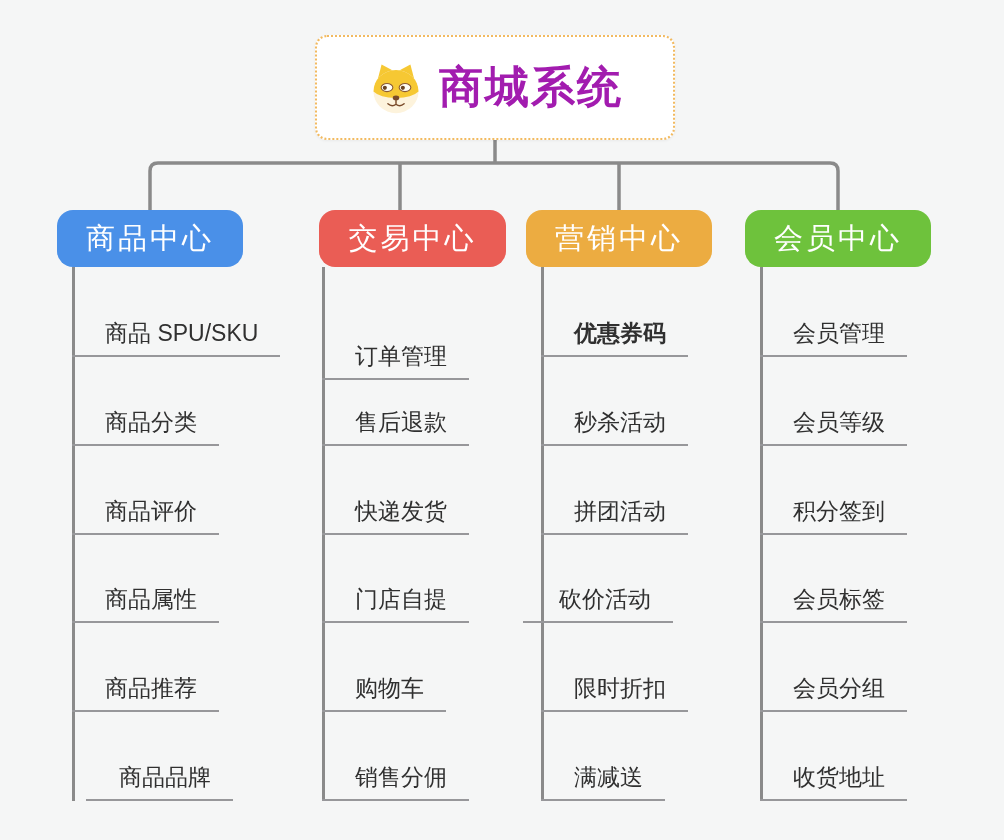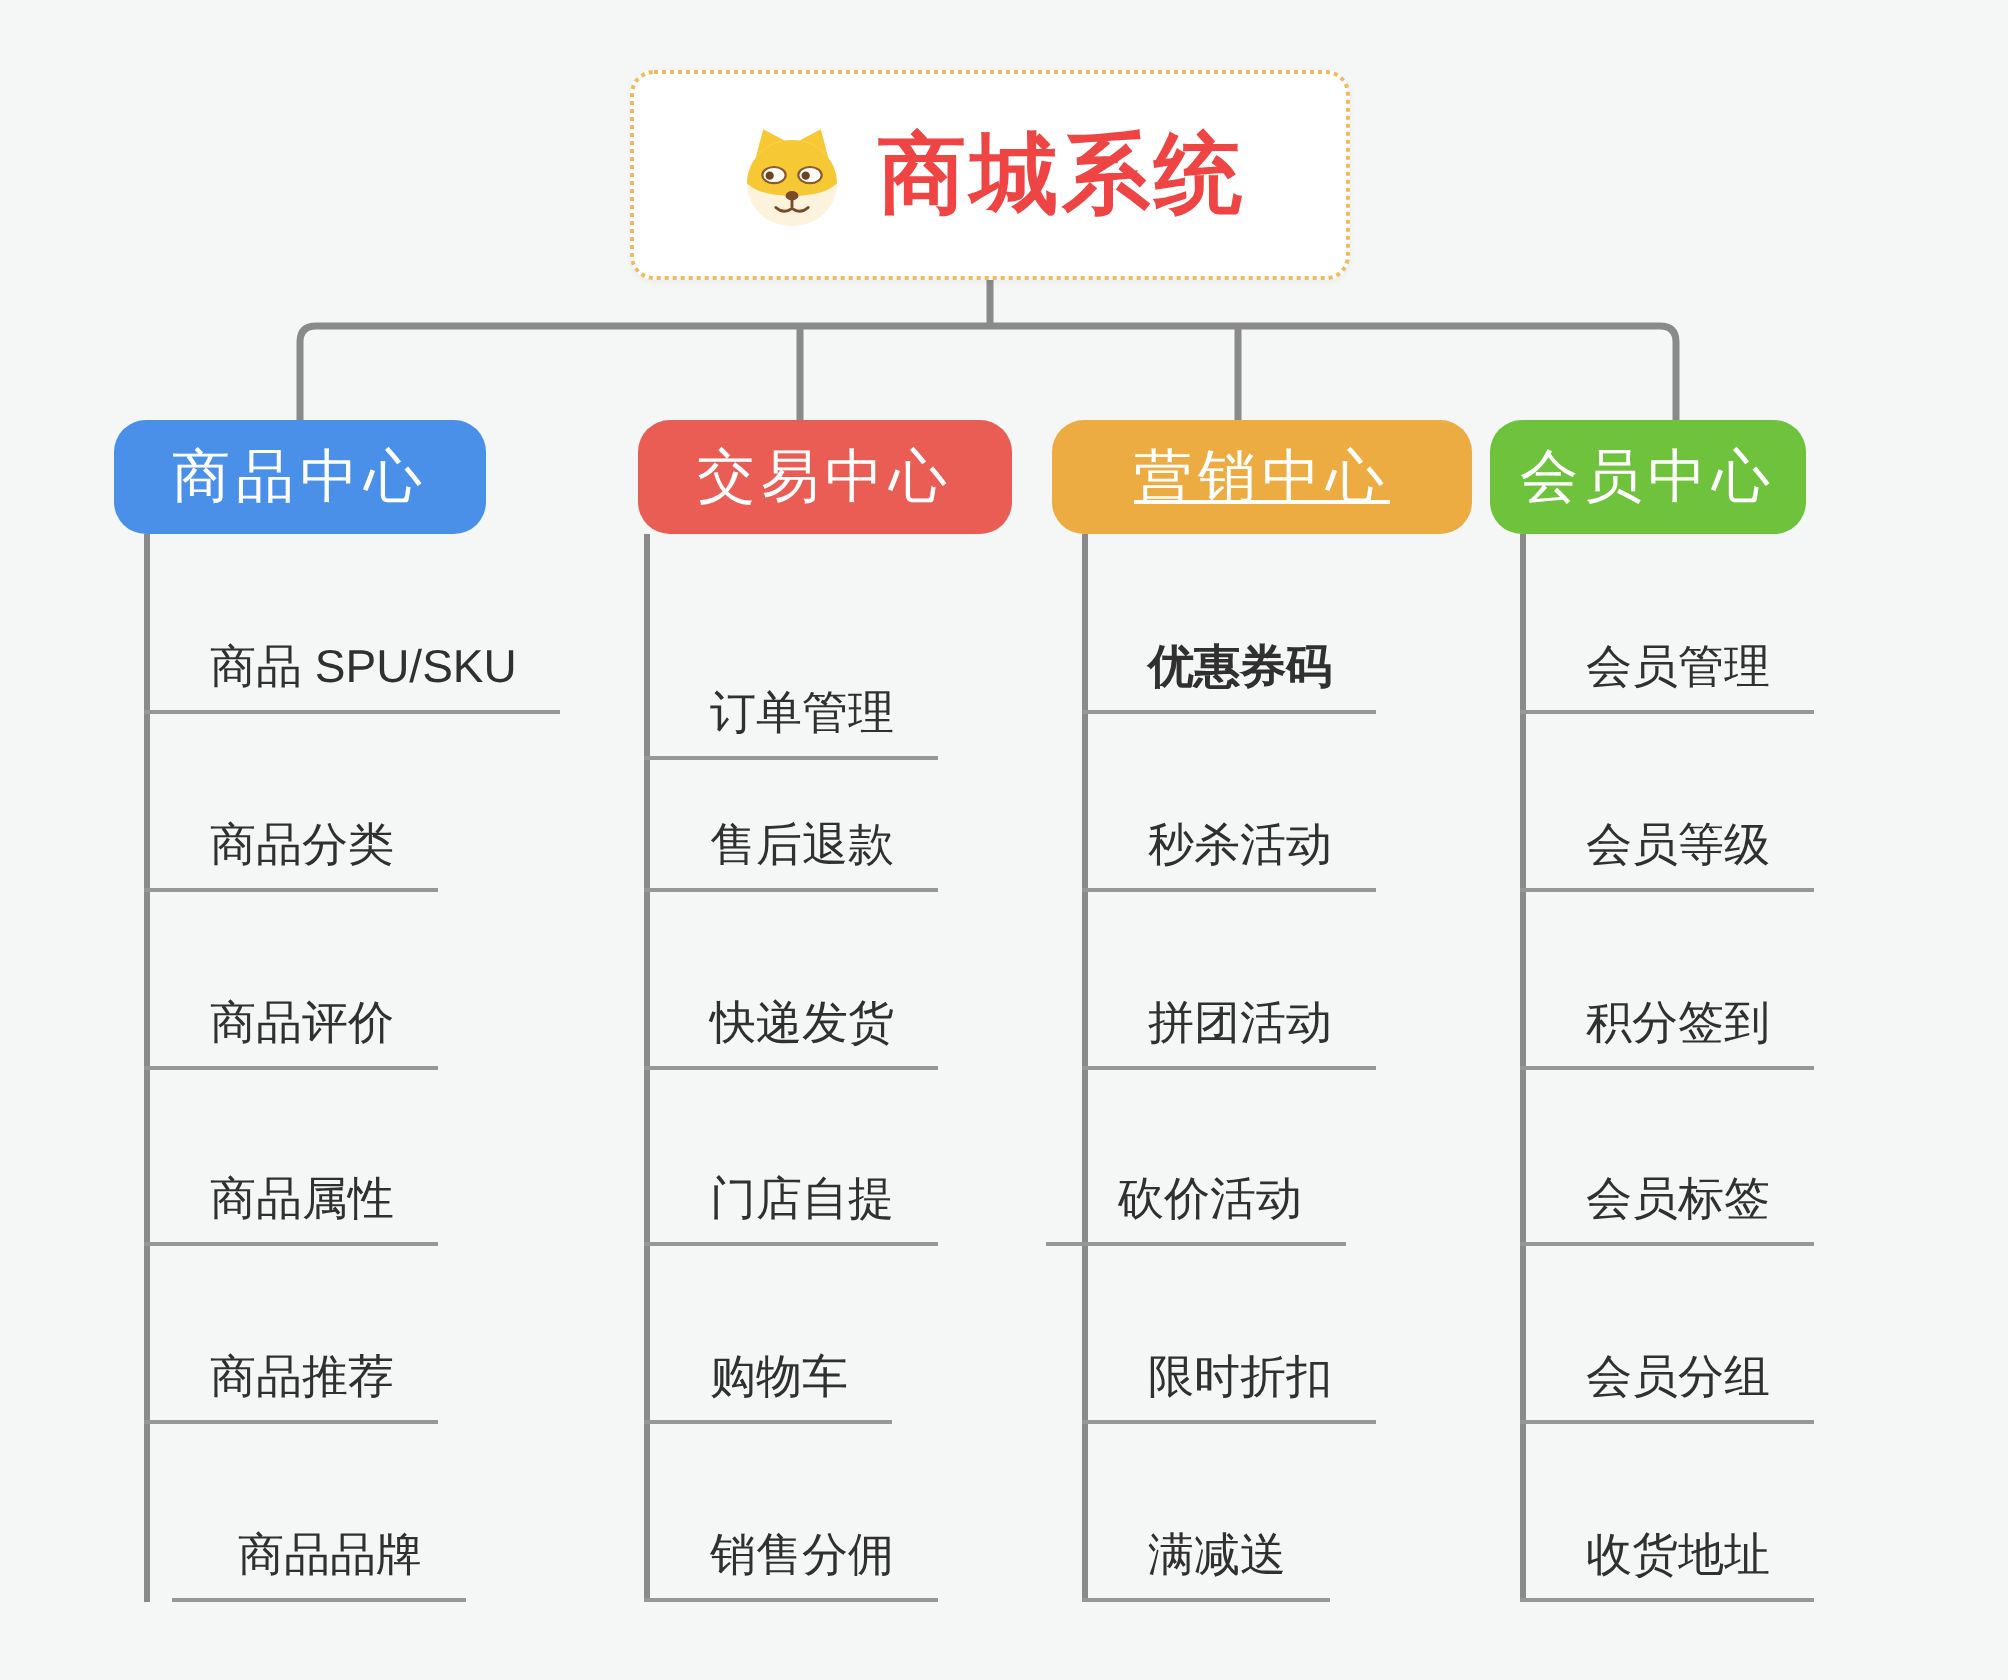--- a/index.html
+++ b/index.html
@@ -56,49 +56,49 @@
       <ellipse cx="32" cy="34" rx="25" ry="24" fill="#fdf3dc"></ellipse>
       <path d="M7,34 a25,24 0 0 1 50,0 q-7,7 -25,7 q-18,0 -25,-7 z" fill="#f6c833"></path>
       <ellipse cx="22" cy="29.5" rx="6.5" ry="4.5" fill="#fffef6" stroke="#8a5a33" stroke-width="1.2"></ellipse>
       <ellipse cx="42" cy="29.5" rx="6.5" ry="4.5" fill="#fffef6" stroke="#8a5a33" stroke-width="1.2"></ellipse>
       <circle cx="19.6" cy="29.8" r="2.3" fill="#6b4423"></circle>
       <circle cx="39.6" cy="29.8" r="2.3" fill="#6b4423"></circle>
       <ellipse cx="32" cy="41" rx="3.6" ry="2.6" fill="#7a4a28"></ellipse>
       <path d="M32,43 L32,47" stroke="#7a4a28" stroke-width="1.6" fill="none" stroke-linecap="round"></path>
       <path d="M23,47.5 Q27.5,51.5 32,48 Q36.5,51.5 41,47.5" stroke="#7a4a28" stroke-width="1.6" fill="none" stroke-linecap="round"></path>
     </svg>
-    <span class="root-title" style="color: #ef4444;">商城系统</span>
+    <span class="root-title" style="color: #a21caf;">商城系统</span>
   </div>
 
   <div id="branches">
       <div class="branch-header" style="left: 57px; width: 186px; background: rgb(74, 144, 232);">商品中心</div>
       <div class="trunk" style="left: 72px;"></div>
       <div class="leaf" style="left: 72px; bottom: 483px;">商品 SPU/SKU</div>
       <div class="leaf" style="left: 72px; bottom: 394px;">商品分类</div>
       <div class="leaf" style="left: 72px; bottom: 305px;">商品评价</div>
       <div class="leaf" style="left: 72px; bottom: 217px;">商品属性</div>
       <div class="leaf" style="left: 72px; bottom: 128px;">商品推荐</div>
       <div class="leaf" style="left: 76px; bottom: 39px; margin-left: 10px;">商品品牌</div>
       <div class="branch-header" style="left: 307px; width: 187px; background: rgb(234, 93, 85); margin-left: 12px;">交易中心</div>
       <div class="trunk" style="left: 322px;"></div>
       <div class="leaf" style="left: 322px; bottom: 460px;">订单管理</div>
       <div class="leaf" style="left: 322px; bottom: 394px;">售后退款</div>
       <div class="leaf" style="left: 322px; bottom: 305px;">快递发货</div>
       <div class="leaf" style="left: 322px; bottom: 217px;">门店自提</div>
       <div class="leaf" style="left: 322px; bottom: 128px;">购物车</div>
       <div class="leaf" style="left: 322px; bottom: 39px;">销售分佣</div>
-      <div class="branch-header" style="left: 526px; width: 210px; background: rgb(236, 172, 65); text-decoration: underline;">营销中心</div>
+      <div class="branch-header" style="left: 526px; width: 186px; background: rgb(236, 172, 65);">营销中心</div>
       <div class="trunk" style="left: 541px;"></div>
       <div class="leaf" style="left: 541px; bottom: 483px; font-weight: bold;">优惠券码</div>
       <div class="leaf" style="left: 541px; bottom: 394px;">秒杀活动</div>
       <div class="leaf" style="left: 541px; bottom: 305px; margin-top: 32px;">拼团活动</div>
       <div class="leaf" style="left: 523px; bottom: 217px; padding-left: 36px;">砍价活动</div>
       <div class="leaf" style="left: 541px; bottom: 128px;">限时折扣</div>
       <div class="leaf" style="left: 541px; bottom: 39px;">满减送</div>
-      <div class="branch-header" style="left: 745px; width: 158px; background: rgb(110, 194, 60); font-family: Liberation Mono, monospace;">会员中心</div>
+      <div class="branch-header" style="left: 745px; width: 186px; background: rgb(110, 194, 60); font-family: Liberation Mono, monospace;">会员中心</div>
       <div class="trunk" style="left: 760px;"></div>
       <div class="leaf" style="left: 760px; bottom: 483px;">会员管理</div>
       <div class="leaf" style="left: 760px; bottom: 394px;">会员等级</div>
       <div class="leaf" style="left: 760px; bottom: 305px;">积分签到</div>
       <div class="leaf" style="left: 760px; bottom: 217px;">会员标签</div>
       <div class="leaf" style="left: 760px; bottom: 128px;">会员分组</div>
       <div class="leaf" style="left: 760px; bottom: 39px;">收货地址</div>
     </div>
 
 </div>

